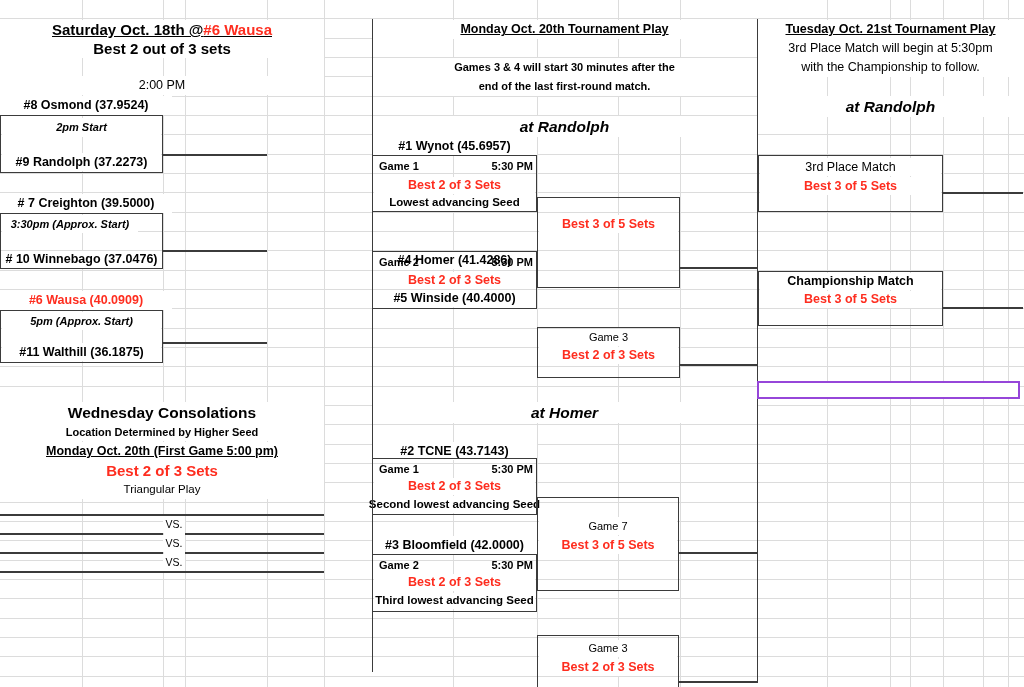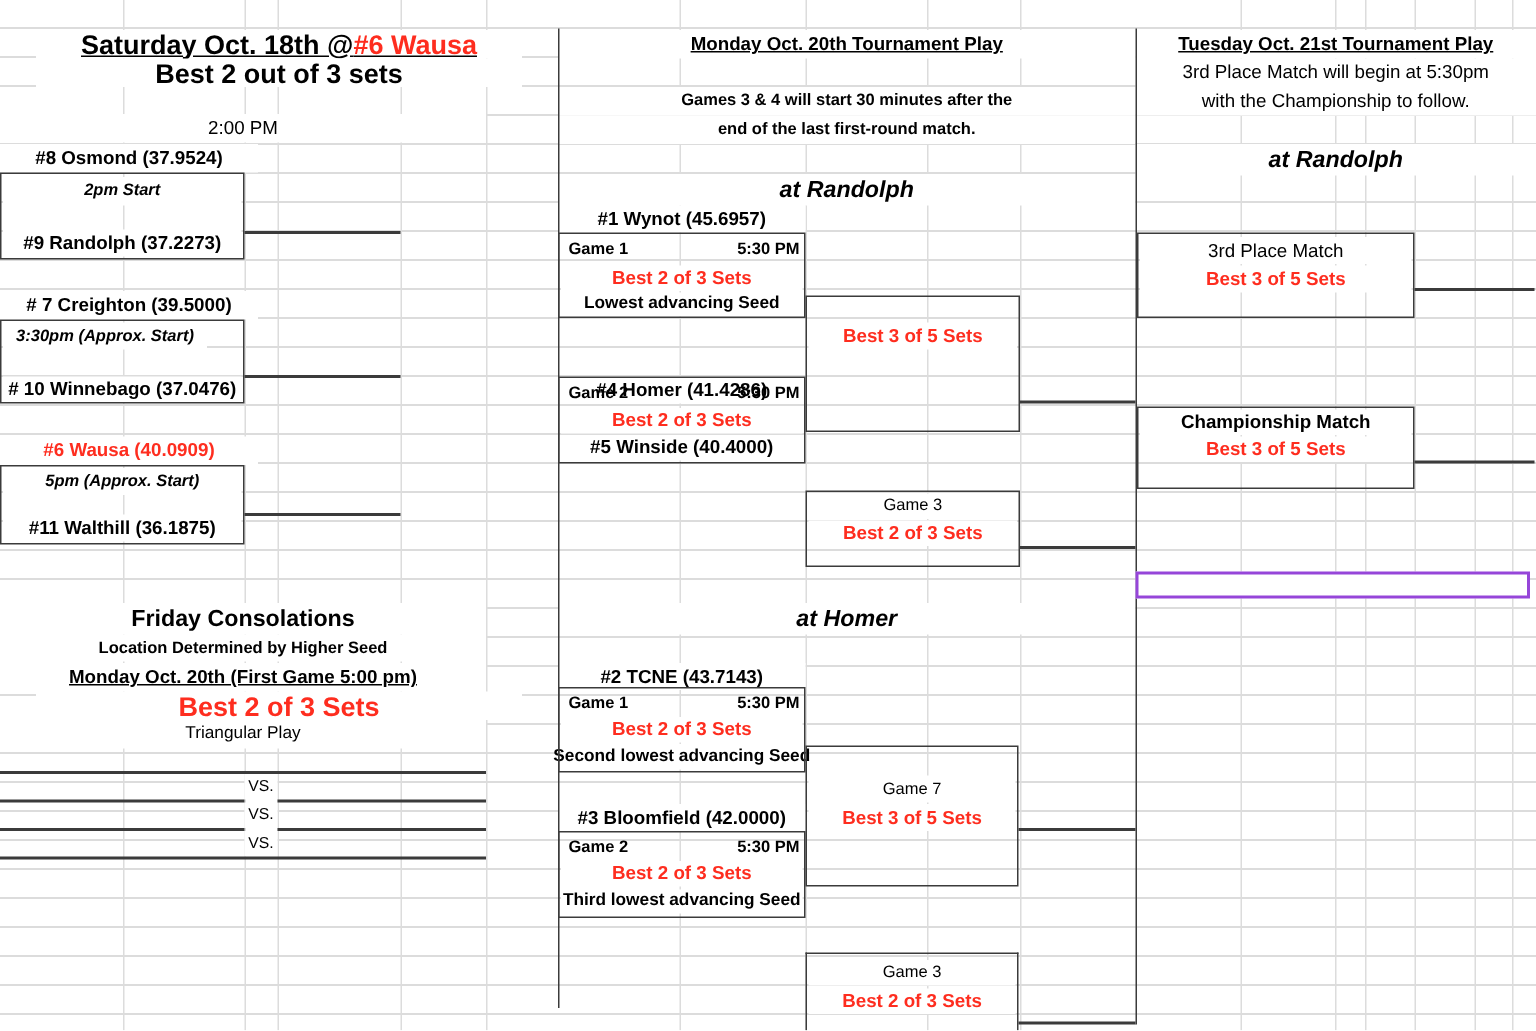--- a/index.html
+++ b/index.html
@@ -13,21 +13,21 @@
   .c{position:absolute;height:19px;background:#fff;display:flex;align-items:center;justify-content:center;
      font-weight:700;font-size:12.5px;color:#000;white-space:nowrap;line-height:1;}
   .reg{font-weight:400;}
   .red{color:var(--red,#fe2d1f);}
   .it{font-style:italic;}
   .ul{text-decoration:underline;}
   .s11{font-size:11px;}
   .s115{font-size:11.5px;}
   .s12{font-size:11px;}
   .s105{font-size:10.5px;}
-  .s13{font-size:18px;margin-left:24px;}
+  .s13{font-size:15px;}
   .s155{font-size:15.5px;}
   .tl{justify-content:flex-start;padding-left:4px;}
   .tr{justify-content:flex-end;padding-right:6px;}
   .clear{background:transparent;}
   
   .bx{position:absolute;border:1.6px solid #3b3b3b;background:transparent;box-sizing:border-box;}
   .nobot{border-bottom:none;}
   .hl{position:absolute;height:1.9px;background:#3b3b3b;}
   .sv{position:absolute;width:1.7px;background:#3b3b3b;}
   .sel{position:absolute;border:2px solid var(--purple,#9646d9);background:#fff;box-sizing:border-box;}
@@ -72,21 +72,21 @@
   <div class="c it s12" style="left:2px;top:312px;width:159px;height:18px">5pm (Approx. Start)</div>
   <div class="c" style="left:2px;top:343px;width:159px;height:18px">#11 Walthill (36.1875)</div>
 
   <div class="bx" style="left:0;top:115px;width:163px;height:58px"></div>
   <div class="bx" style="left:0;top:213px;width:163px;height:56px"></div>
   <div class="bx" style="left:0;top:310px;width:163px;height:53px"></div>
   <div class="hl" style="left:163px;top:154px;width:104px"></div>
   <div class="hl" style="left:163px;top:250px;width:104px"></div>
   <div class="hl" style="left:163px;top:342px;width:104px"></div>
 
-  <div class="c s155" style="left:0;top:402px;width:324px;height:21px">Friday Consolations</div>
+  <div class="c s155" style="left:0;top:402px;width:324px;height:21px">Wednesday Consolations</div>
   <div class="c s11" style="left:0;top:423px;width:324px;height:18px">Location Determined by Higher Seed</div>
   <div class="c ul" style="left:0;top:442px;width:324px">Monday Oct. 20th (First Game 5:00 pm)</div>
   <div class="c red s13" style="left:0;top:461px;width:324px">Best 2 of 3 Sets</div>
   <div class="c reg s115" style="left:0;top:480px;width:324px">Triangular Play</div>
 
   <div class="c reg s105" style="left:163px;top:516px;width:22px;height:17px">VS.</div>
   <div class="c reg s105" style="left:163px;top:535px;width:22px;height:17px">VS.</div>
   <div class="c reg s105" style="left:163px;top:554px;width:22px;height:17px">VS.</div>
 
   <div class="hl" style="left:0;top:514px;width:324px"></div>

